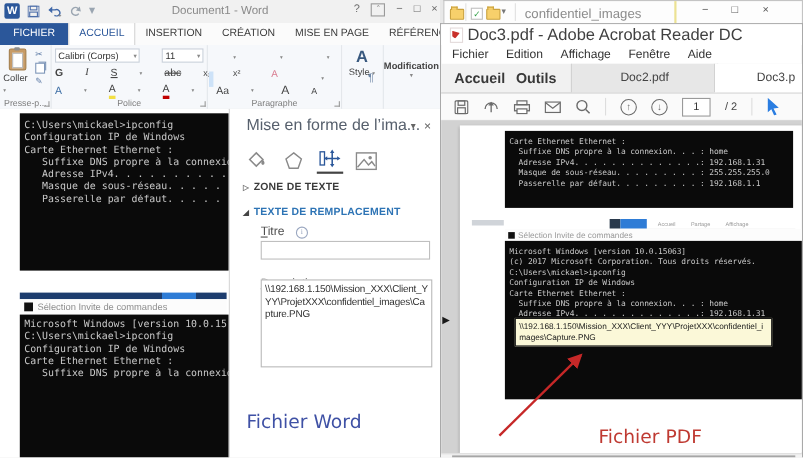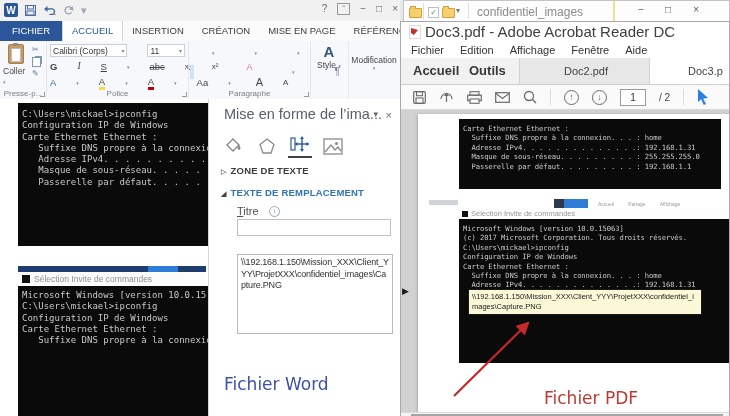--- a/index.html
+++ b/index.html
@@ -149,20 +149,21 @@
         <path d="M2 4 h5 a3 3 0 1 1 -0.5 5" fill="none" stroke="#3f67a8" stroke-width="1.3"></path>
         <path d="M4.5 1 L1 4 L4.5 7 Z" fill="#3f67a8"></path>
         <path d="M10 8 l3 1 l-2 2 z" fill="#8a8a8a"></path>
       </svg>
       <svg width="11" height="10" viewBox="0 0 11 10">
         <path d="M9 4 a3.6 3.6 0 1 0 -0.4 3.4" fill="none" stroke="#9aa5b1" stroke-width="1.3"></path>
         <path d="M9.5 1 L10.5 5.5 L6 4.5 Z" fill="#9aa5b1"></path>
       </svg>
       <span class="qat-ic gray">▾</span>
     </div>
+    <div class="w-title">Document1 - Word</div>
     <div class="w-controls">
       <span>?</span>
       <span class="w-ribbonopt">⌃</span>
       <span>−</span>
       <span>□</span>
       <span>×</span>
     </div>
   </div>
 
   <div class="w-tabs">
@@ -254,21 +255,21 @@
       <div class="launcher"></div>
     </div>
 
     <div class="rgroup" style="width:38px;">
       <div class="style-big">
         <span class="styleA">A</span>
         <span class="small-label"><span>Style</span> <span class="car2">▾</span></span>
       </div>
     </div>
 
-    <div class="rgroup" style="width:50px;border-right:none;">
+    <div class="rgroup" style="width:50px;border-right:none;font-weight:bold;">
       <div class="modif">
         <span class="small-label">Modification</span>
         <span class="car2">▾</span>
       </div>
     </div>
   </div>
 
   <div class="w-doc">
     <div class="con word" style="left:18px;top:4px;width:188px;height:137px;">
         <div class="cline">C:\Users\mickael&gt;ipconfig</div>

